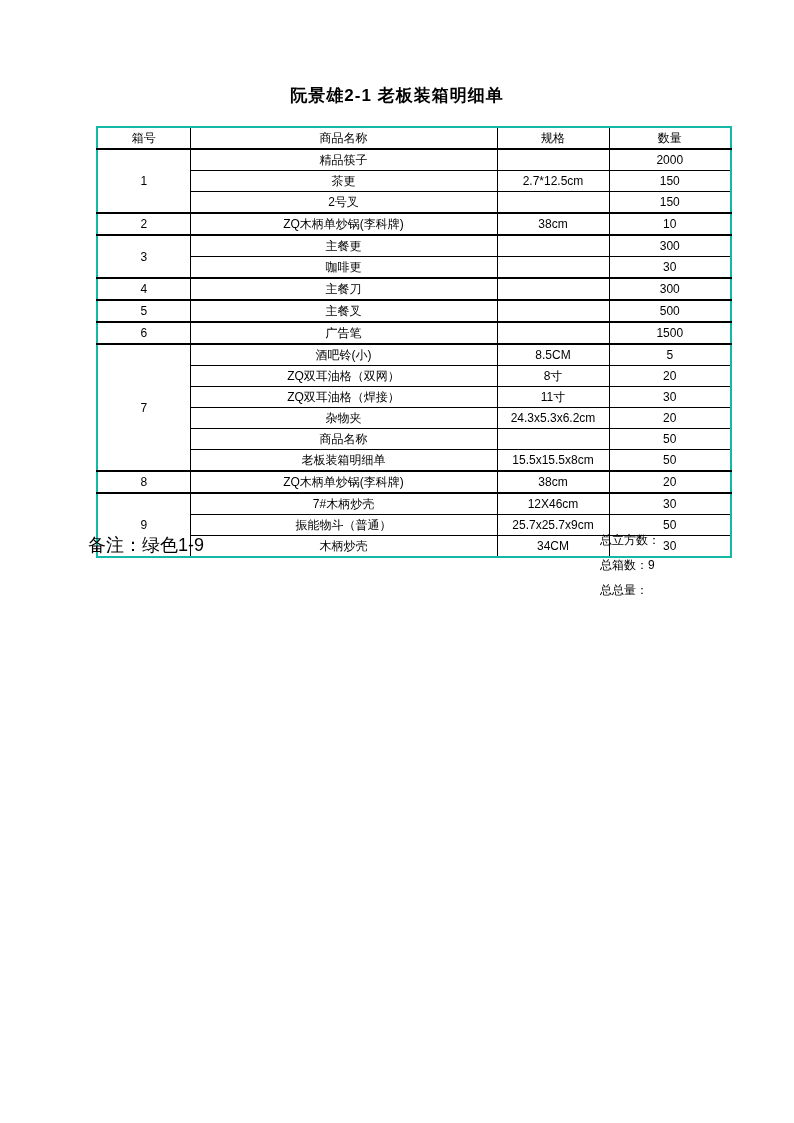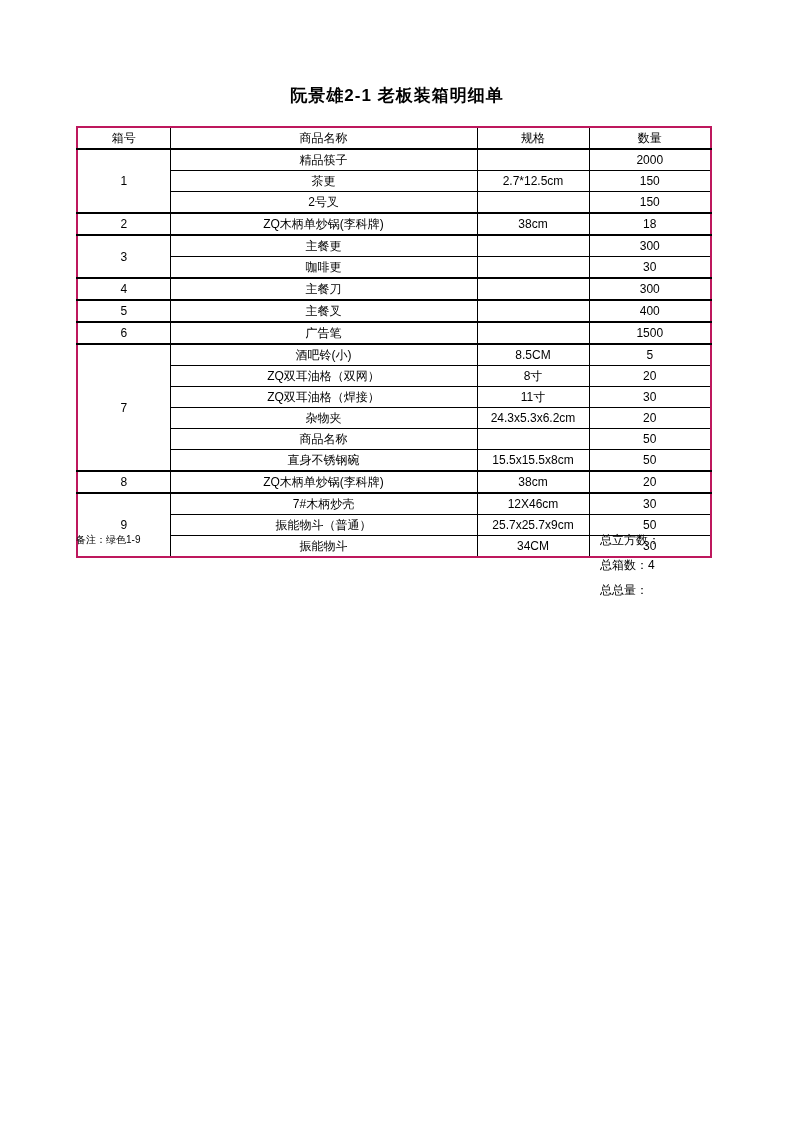--- a/index.html
+++ b/index.html
@@ -22,26 +22,26 @@
     left: 0;
     width: 100%;
     margin: 0;
     text-align: center;
     font-size: 17px;
     font-weight: bold;
     letter-spacing: 1px;
   }
   table.packing-table {
     position: absolute;
-    left: 76px;
+    left: 96px;
     top: 126px;
     width: 634px;
     border-collapse: collapse;
     table-layout: fixed;
-    border: 2px solid #be185d;
+    border: 2px solid #14b8a6;
   }
   .packing-table col.c-box  { width: 93px;  }
   .packing-table col.c-name { width: 307px; }
   .packing-table col.c-spec { width: 112px; }
   .packing-table col.c-qty  { width: 122px; }
   .packing-table th,
   .packing-table td {
     border: 1px solid #000000;
     font-size: 12px;
     font-weight: normal;
@@ -55,23 +55,23 @@
   }
   .packing-table thead th {
     height: 20px;
     border-bottom-width: 2px;
   }
   .packing-table tr.group-start td {
     border-top-width: 2px;
   }
   .remark {
     position: absolute;
-    left: 76px;
+    left: 88px;
     top: 533px;
-    font-size: 10px;
+    font-size: 18px;
   }
   .totals {
     position: absolute;
     left: 600px;
     top: 533px;
     font-size: 12px;
   }
   .totals div {
     height: 14px;
     line-height: 14px;
@@ -114,21 +114,21 @@
         </tr>
         <tr>
           <td>2号叉</td>
           <td></td>
           <td>150</td>
         </tr>
         <tr class="group-start">
           <td rowspan="1">2</td>
           <td>ZQ木柄单炒锅(李科牌)</td>
           <td>38cm</td>
-          <td>18</td>
+          <td>10</td>
         </tr>
         <tr class="group-start">
           <td rowspan="2">3</td>
           <td>主餐更</td>
           <td></td>
           <td>300</td>
         </tr>
         <tr>
           <td>咖啡更</td>
           <td></td>
@@ -137,21 +137,21 @@
         <tr class="group-start">
           <td rowspan="1">4</td>
           <td>主餐刀</td>
           <td></td>
           <td>300</td>
         </tr>
         <tr class="group-start">
           <td rowspan="1">5</td>
           <td>主餐叉</td>
           <td></td>
-          <td>400</td>
+          <td>500</td>
         </tr>
         <tr class="group-start">
           <td rowspan="1">6</td>
           <td>广告笔</td>
           <td></td>
           <td>1500</td>
         </tr>
         <tr class="group-start">
           <td rowspan="6">7</td>
           <td>酒吧铃(小)</td>
@@ -172,21 +172,21 @@
           <td>杂物夹</td>
           <td>24.3x5.3x6.2cm</td>
           <td>20</td>
         </tr>
         <tr>
           <td>商品名称</td>
           <td></td>
           <td>50</td>
         </tr>
         <tr>
-          <td>直身不锈钢碗</td>
+          <td>老板装箱明细单</td>
           <td>15.5x15.5x8cm</td>
           <td>50</td>
         </tr>
         <tr class="group-start">
           <td rowspan="1">8</td>
           <td>ZQ木柄单炒锅(李科牌)</td>
           <td>38cm</td>
           <td>20</td>
         </tr>
         <tr class="group-start">
@@ -194,28 +194,28 @@
           <td>7#木柄炒壳</td>
           <td>12X46cm</td>
           <td>30</td>
         </tr>
         <tr>
           <td>振能物斗（普通）</td>
           <td>25.7x25.7x9cm</td>
           <td>50</td>
         </tr>
         <tr>
-          <td>振能物斗</td>
+          <td>木柄炒壳</td>
           <td>34CM</td>
           <td>30</td>
         </tr>
       </tbody>
   </table>
 
   <div class="remark">备注：绿色1-9</div>
 
   <div class="totals">
     <div>总立方数：</div>
-    <div>总箱数：4</div>
+    <div>总箱数：9</div>
     <div>总总量：</div>
   </div>
 
 </div>
 
 </body></html>

